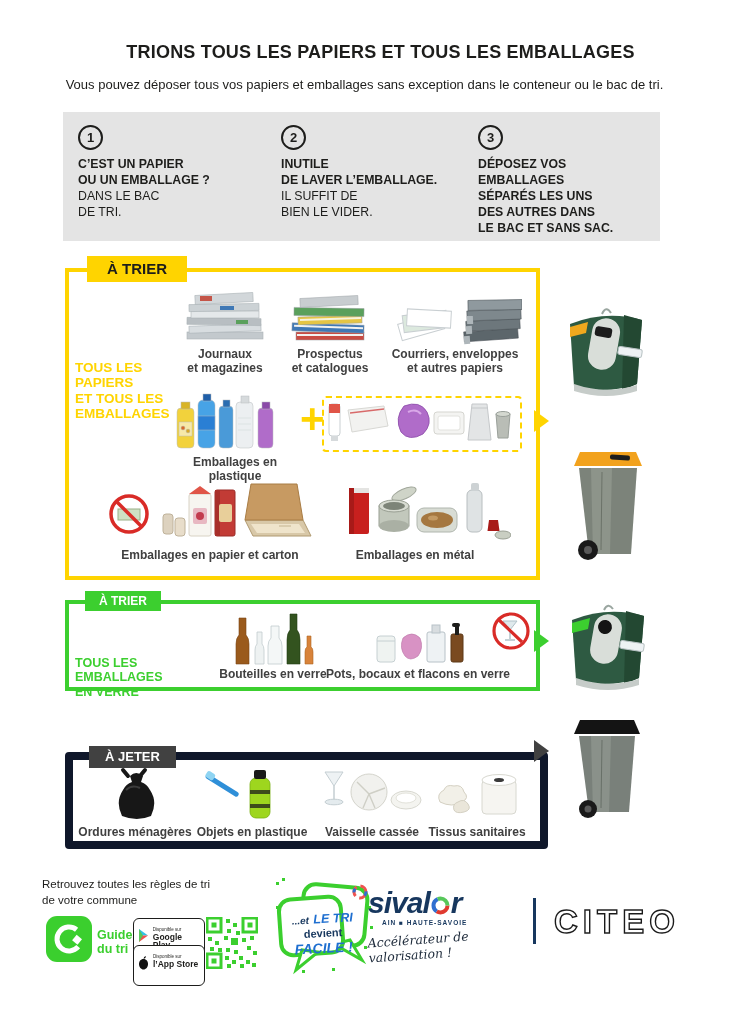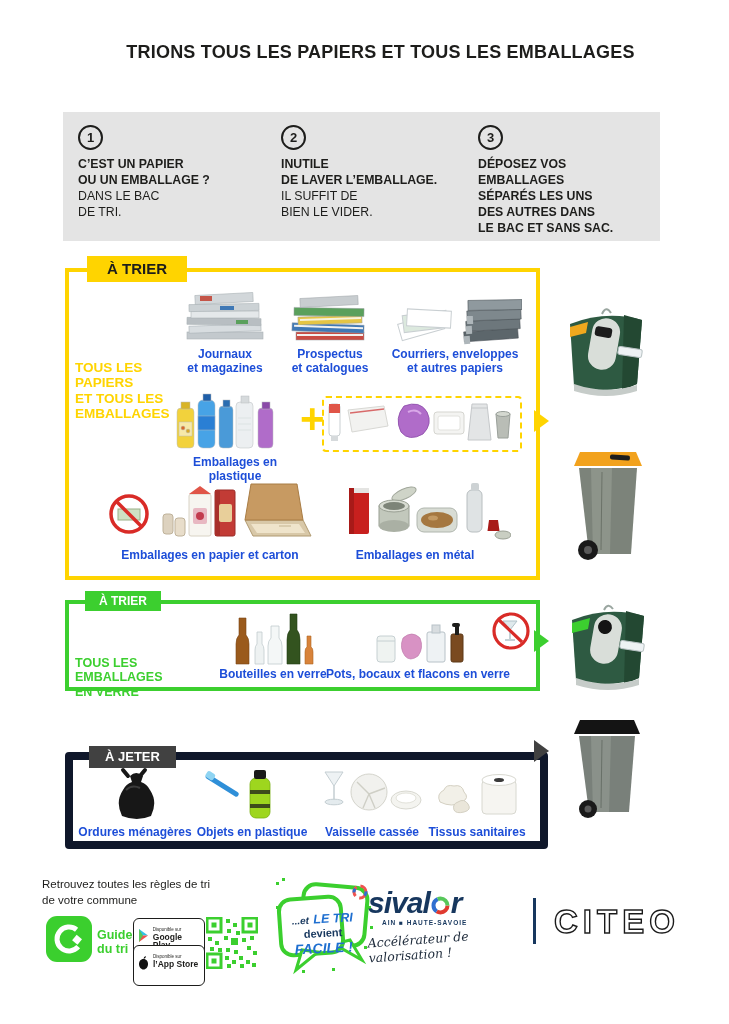--- a/index.html
+++ b/index.html
@@ -22,21 +22,21 @@
   .box-papers{top:268px;height:304px;border:4px solid #ffd400;}
   .box-verre{top:600px;height:83px;border:4px solid #3ccf2f;}
   .box-jeter{top:752px;height:81px;border:8px solid #0f172a;border-radius:4px;}
   .badge{position:absolute;font-weight:800;}
   .badge-papers{left:18px;top:-16px;height:26px;line-height:26px;padding:0 20px;background:#ffd400;color:#1d1d1b;font-size:15px;}
   .badge-verre{left:16px;top:-13px;height:20px;line-height:20px;padding:0 14px;background:#3ccf2f;color:#fff;font-size:12px;}
   .badge-jeter{left:16px;top:-14px;height:22px;line-height:22px;padding:0 16px;background:#414141;color:#fff;font-size:13px;}
   .side-label{position:absolute;font-weight:800;line-height:1.14;margin-top:30px;}
   .sl-papers{left:6px;top:58px;color:#ffd400;font-size:13.5px;}
   .sl-verre{left:6px;top:22px;color:#3ccf2f;font-size:12.5px;}
-  .cap{position:absolute;font-size:12px;font-weight:700;line-height:1.15;text-align:center;color:#1d4ed8;}
+  .cap{position:absolute;font-size:12px;font-weight:700;line-height:1.15;text-align:center;color:#404040;}
   .plus{position:absolute;color:#ffd400;font-size:42px;font-weight:800;line-height:1;}
   .dashed-zone{position:absolute;border:2px dashed #ffd400;border-radius:4px;}
   .arrow{position:absolute;width:0;height:0;border-top:11px solid transparent;border-bottom:11px solid transparent;}
   .arrow-y{border-left:15px solid #ffd400;}
   .arrow-g{border-left:15px solid #3ccf2f;}
   .arrow-k{border-left:15px solid #414141;}
 
   .rules{left:42px;top:876px;font-size:11.5px;line-height:1.4;}
   .guide-label{left:97px;top:929px;color:#3bcf2e;font-size:12.5px;font-weight:700;line-height:1.1;}
   .store-badge{position:absolute;left:133px;width:64px;height:21px;background:#fff;border:1.5px solid #1d1d1b;
@@ -54,20 +54,21 @@
   .siv-region{color:#17375e;font-size:6.5px;font-weight:700;letter-spacing:1px;margin-top:1px;margin-left:14px;}
   .siv-tag{font-family:"DejaVu Serif",serif;font-style:italic;font-size:12.5px;color:#1d2a3a;transform:rotate(-4deg);margin-top:4px;}
   .logo-divider{left:533px;top:898px;width:3px;height:46px;background:#17375e;}
 </style>
 </head>
 <body>
 
 <div class="page">
 
   <div class="abs title">TRIONS TOUS LES PAPIERS ET TOUS LES EMBALLAGES</div>
+  <div class="abs subtitle">Vous pouvez déposer tous vos papiers et emballages sans exception dans le conteneur ou le bac de tri.</div>
 
   <div class="abs gray-panel">
     <div class="step" style="left:15px;width:185px;">
       <div class="step-circle">1</div>
       <div class="step-bold pre">C’EST UN PAPIER
 OU UN EMBALLAGE ?</div>
       <div class="step-reg pre">DANS LE BAC
 DE TRI.</div>
     </div>
     <div class="step" style="left:218px;width:195px;">

